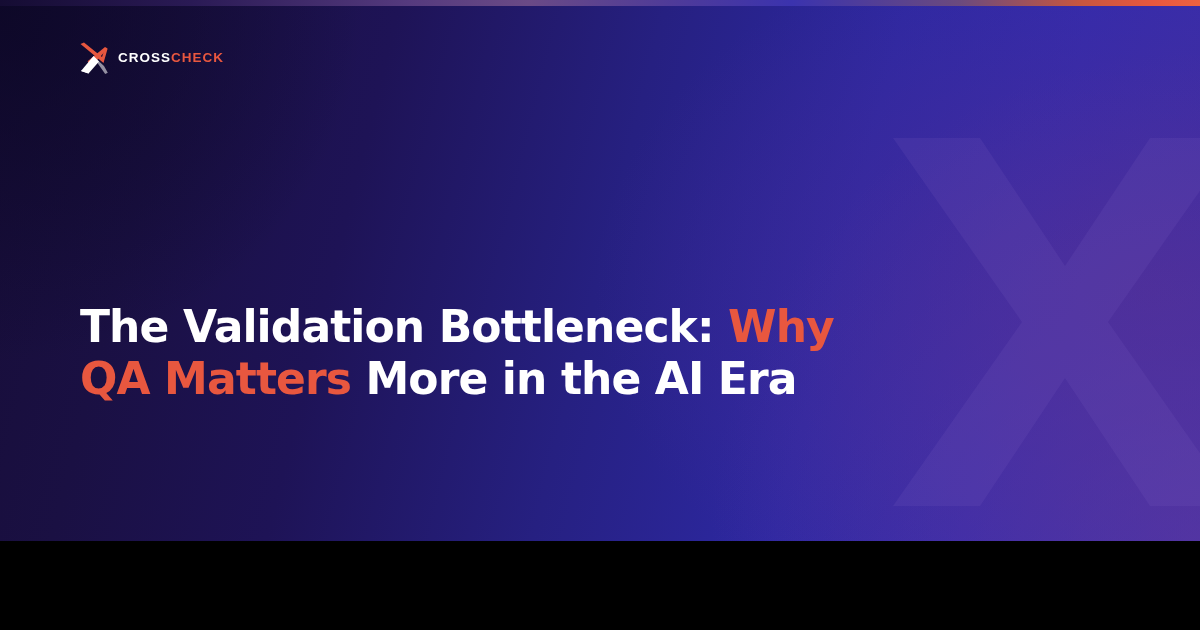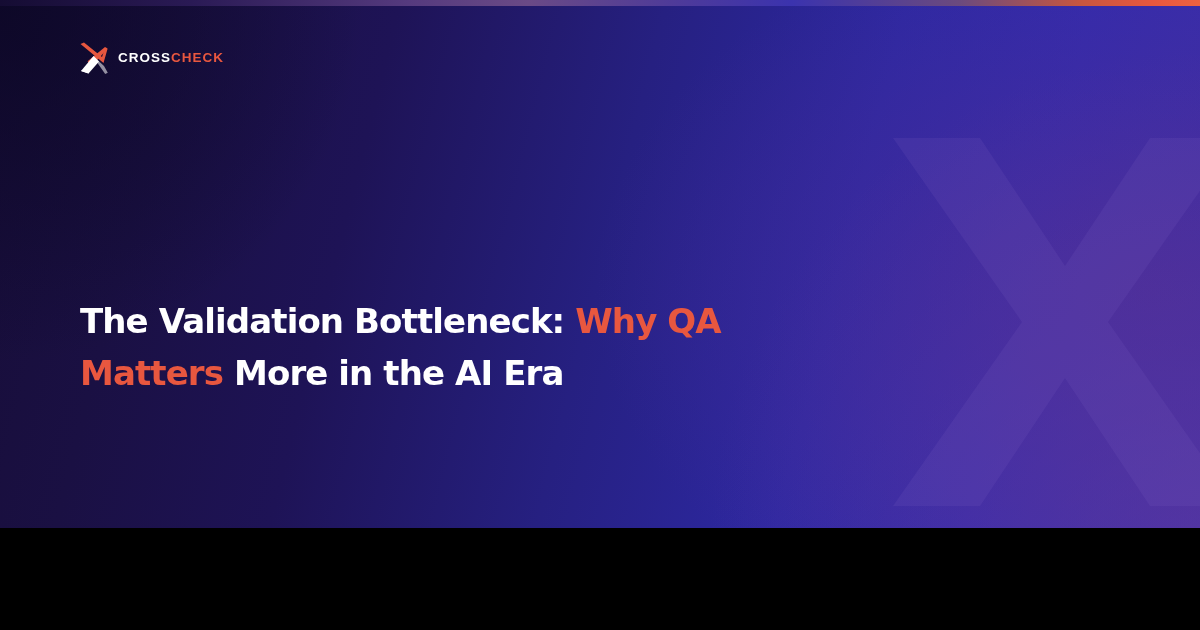--- a/index.html
+++ b/index.html
@@ -8,21 +8,21 @@
     background: #000000;
   }
   body {
     font-family: "Liberation Sans", sans-serif;
     -webkit-font-smoothing: antialiased;
   }
 
   .canvas {
     position: relative;
     width: 1200px;
-    height: 528px;
+    height: 630px;
     overflow: hidden;
     background: #14532d;
   }
 
   
   .hero {
     position: absolute;
     left: 0;
     top: 0;
     width: 1200px;
@@ -121,21 +121,21 @@
     text-transform: uppercase;
     white-space: nowrap;
   }
 
   
   .headline {
     position: absolute;
     left: 80px;
     top: 272px;
     width: 790px;
-    font-size: 34px;
+    font-size: 44px;
     font-weight: bold;
     line-height: 52px;
     letter-spacing: -0.9px;
     color: #ffffff;
     font-family: "DejaVu Sans", "Liberation Sans", sans-serif;
   }
   .headline .hl-accent { color: #e8573f; }
 
   
   .bottom-band {

